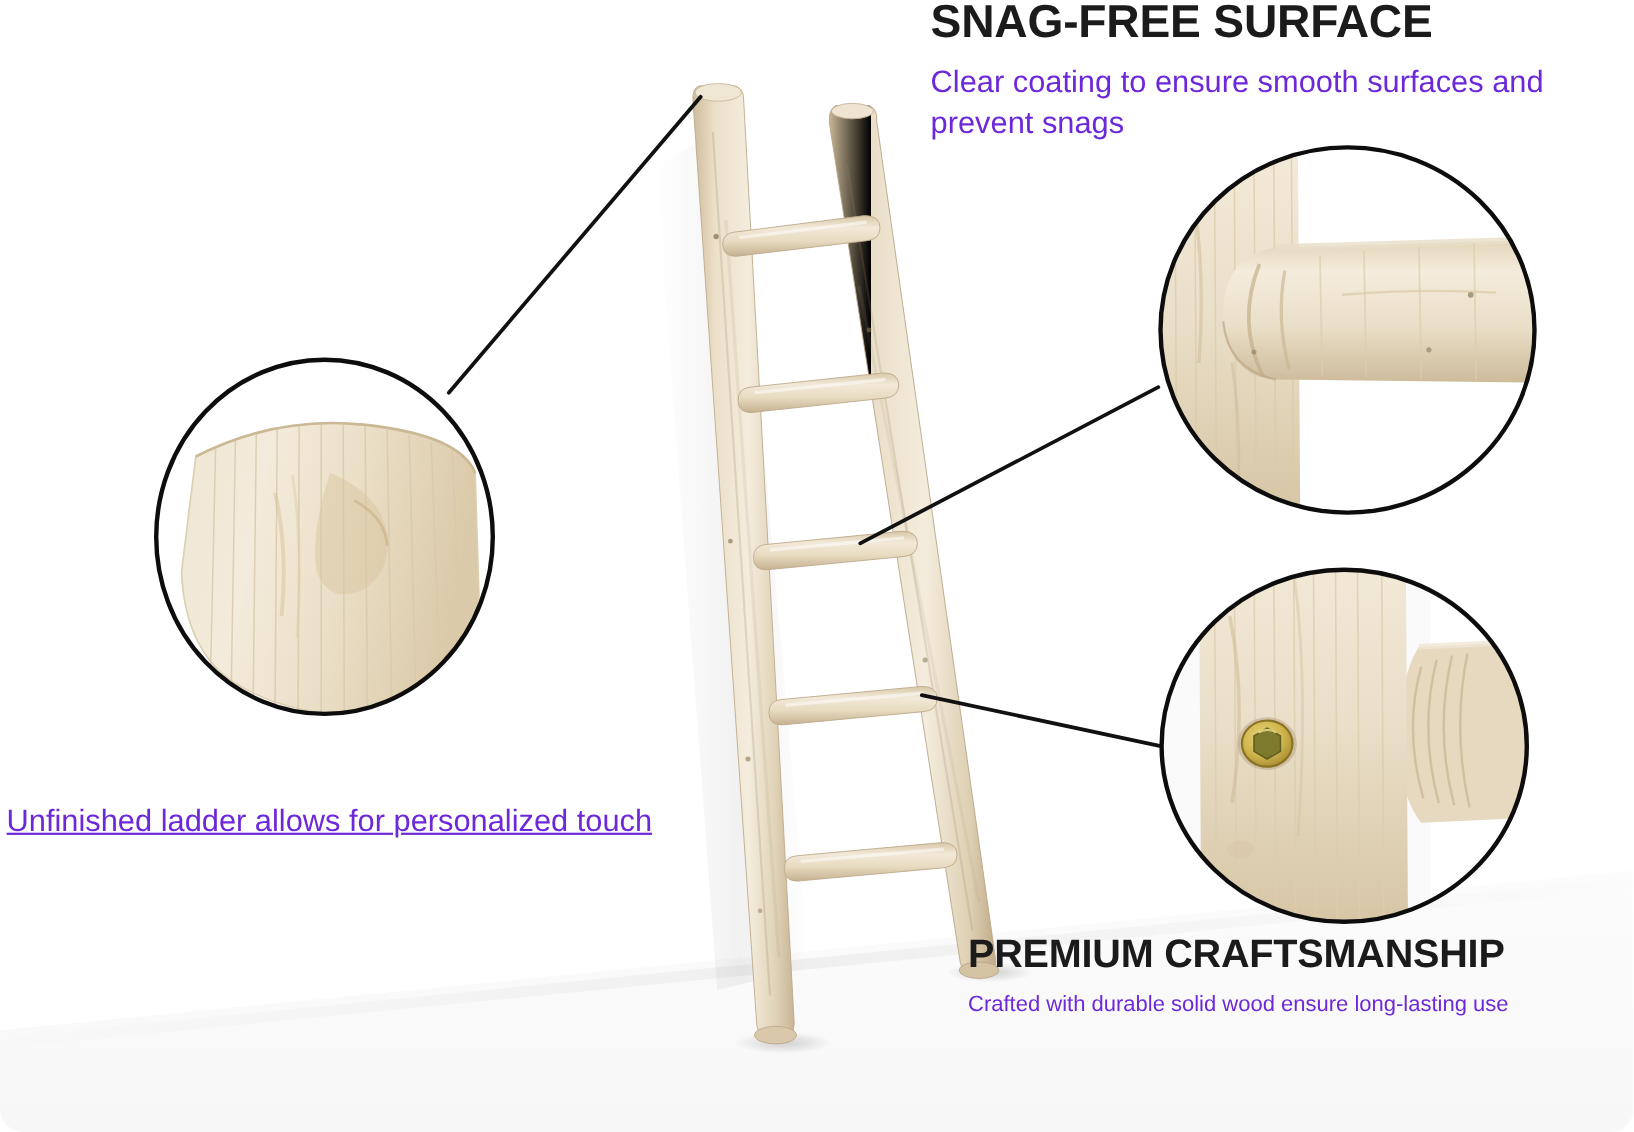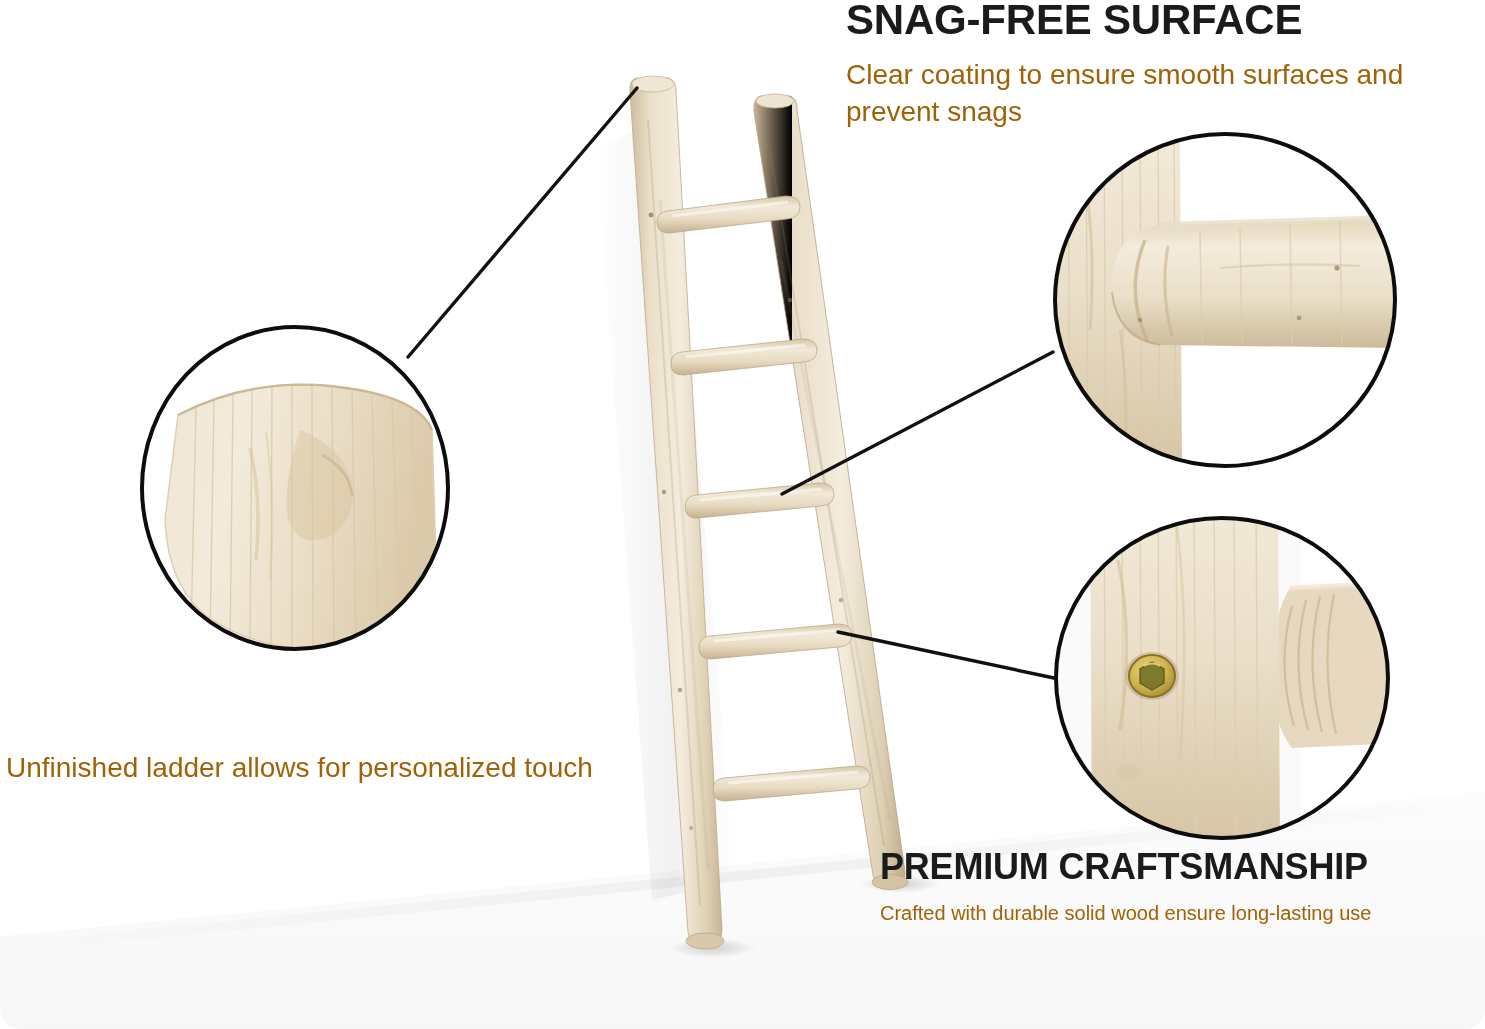--- a/index.html
+++ b/index.html
@@ -30,29 +30,29 @@
     position:absolute;
     font-weight:700;
     color:#1b1b1b;
     letter-spacing:-0.2px;
     white-space:nowrap;
     line-height:1.05;
   }
   .feat-body{
     position:absolute;
     font-weight:400;
-    color:#a16207;
+    color:#6d28d9;
     line-height:1.33;
   }
 
   #snag-title{left:846px;top:-2px;font-size:42px;}
   #snag-body{left:846px;top:56px;font-size:28px;width:620px;}
 
   #custom-title{left:6px;top:666px;font-size:42px;}
-  #custom-body{left:6px;top:749px;font-size:28px;width:620px;}
+  #custom-body{left:6px;top:727px;font-size:28px;width:620px;text-decoration:underline;}
 
   #craft-title{left:880px;top:848px;font-size:36px;}
   #craft-body{left:880px;top:900px;font-size:20px;width:600px;}
 
   
   #callouts{position:absolute;left:0;top:0;width:1485px;height:1029px;}
 
   
   #ladder-wrap{position:absolute;left:0;top:0;width:1485px;height:1029px;}
 </style>

